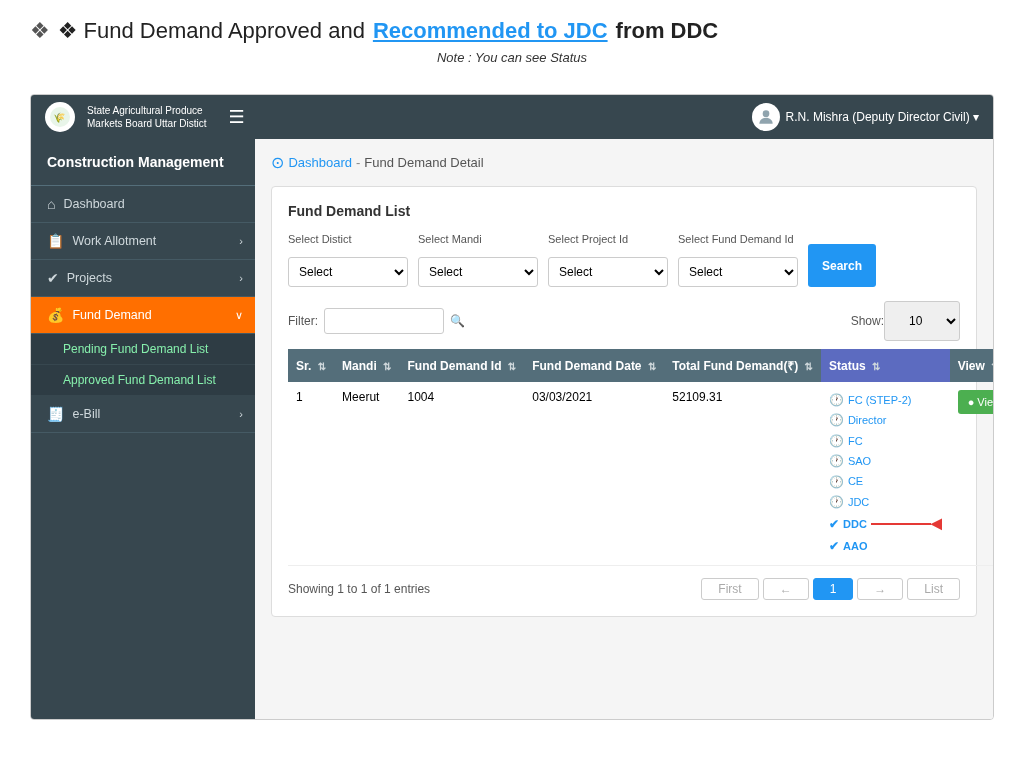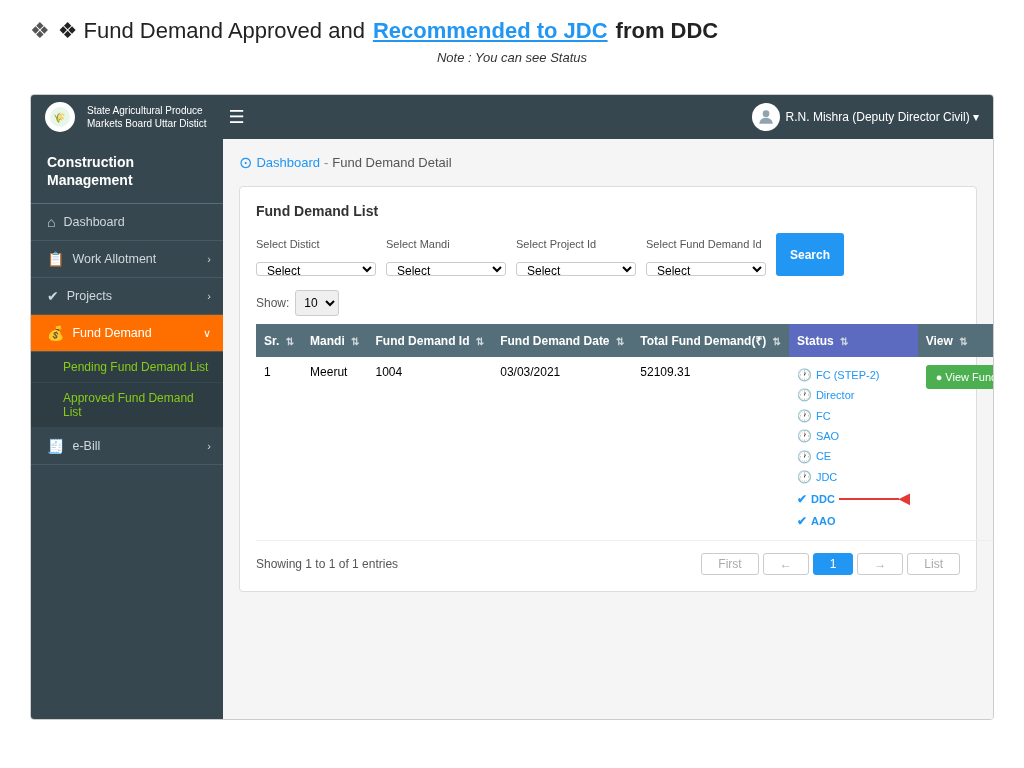--- a/index.html
+++ b/index.html
@@ -25,54 +25,54 @@
     .org-name { color: #fff; font-size: 10px; line-height: 1.3; }
     .hamburger { color: #fff; font-size: 18px; cursor: pointer; margin-left: 10px; }
     .top-nav-right { display: flex; align-items: center; gap: 6px; color: #fff; font-size: 12px; }
     .user-avatar { width: 28px; height: 28px; background: #fff; border-radius: 50%; display: flex; align-items: center; justify-content: center; }
     .user-avatar svg { width: 20px; height: 20px; }
 
     
     .main-layout { display: flex; height: 580px; }
 
     
-    .sidebar { width: 192px; background: #37474f; color: #fff; flex-shrink: 0; }
+    .sidebar { width: 224px; background: #37474f; color: #fff; flex-shrink: 0; }
     .sidebar-brand { padding: 14px 12px 14px 16px; font-size: 14px; font-weight: 700; border-bottom: 1px solid #546e7a; line-height: 1.3; }
     .sidebar-item { display: flex; align-items: center; gap: 8px; padding: 10px 12px 10px 16px; cursor: pointer; font-size: 12.5px; color: #cfd8dc; border-bottom: 1px solid #455a64; }
     .sidebar-item.active { background: #ff6f00; color: #fff; }
     .sidebar-item .item-icon { font-size: 14px; }
     .sidebar-item .chevron { margin-left: auto; font-size: 11px; }
     .sidebar-submenu { background: #2e3c44; }
-    .sidebar-submenu-item { padding: 8px 12px 8px 32px; cursor: pointer; font-size: 12px; color: #84cc16; border-bottom: 1px solid #37474f; }
+    .sidebar-submenu-item { padding: 8px 12px 8px 32px; cursor: pointer; font-size: 12px; color: #86efac; border-bottom: 1px solid #37474f; }
 
     
     .content { flex: 1; background: #f5f5f5; overflow-y: auto; padding: 14px 16px; }
     .breadcrumb { font-size: 13px; color: #555; margin-bottom: 14px; display: flex; align-items: center; gap: 4px; }
     .breadcrumb .back-icon { color: #2196f3; font-size: 16px; }
     .breadcrumb .link { color: #2196f3; cursor: pointer; }
     .breadcrumb .separator { color: #888; }
     .breadcrumb .current { color: #555; }
 
     
     .card { background: #fff; border: 1px solid #ddd; border-radius: 4px; padding: 16px; }
     .card-title { font-size: 14px; font-weight: 600; color: #333; margin-bottom: 14px; }
 
     
     .filter-row { display: flex; gap: 10px; margin-bottom: 14px; align-items: flex-end; }
     .filter-group { display: flex; flex-direction: column; gap: 12px; }
     .filter-label { font-size: 11px; color: #555; font-weight: 500; }
-    .filter-select { height: 14px; padding: 0 6px; border: 1px solid #ccc; border-radius: 3px; font-size: 12px; background: #fff; min-width: 120px; cursor: pointer; }
+    .filter-select { height: 30px; padding: 0 6px; border: 1px solid #ccc; border-radius: 3px; font-size: 12px; background: #fff; min-width: 120px; cursor: pointer; }
     .search-btn { height: 43px; padding: 0 14px; background: #2196f3; color: #fff; border: none; border-radius: 3px; font-size: 12px; cursor: pointer; font-weight: 600; }
 
     
     .table-controls { display: flex; justify-content: space-between; align-items: center; margin-bottom: 8px; }
     .filter-input-wrap { display: flex; align-items: center; gap: 6px; font-size: 12px; color: #555; }
     .filter-input { height: 26px; padding: 0 8px; border: 1px solid #ccc; border-radius: 3px; font-size: 12px; width: 120px; }
-    .show-wrap { display: flex; align-items: center; gap: 6px; font-size: 12px; color: #555; }
-    .show-select { height: 26px; padding: 0 4px; border: 1px solid #ccc; border-radius: 3px; font-size: 12px; }
+    .show-wrap { display: flex; align-items: center; font-size: 12px; color: #555; }
+    .show-select { height: 40px; padding: 0 20px; border: 1px solid #ccc; border-radius: 3px; font-size: 12px; }
 
     
     table { width: 100%; border-collapse: collapse; font-size: 12px; }
     thead tr { background: #546e7a; color: #fff; }
     thead th { padding: 8px 8px; text-align: left; font-weight: 600; white-space: nowrap; }
     thead th .sort { font-size: 10px; color: #cfd8dc; margin-left: 3px; }
     tbody tr { border-bottom: 1px solid #eee; }
     tbody tr:nth-child(even) { background: #fafafa; }
     tbody td { padding: 8px 8px; vertical-align: top; }
     th.status-col { background: #5c6bc0; color: #fff; }
@@ -205,20 +205,25 @@
             <div class="filter-group">
               <label class="filter-label">Select Fund Demand Id</label>
               <select class="filter-select">
                 <option>Select</option>
               </select>
             </div>
             <button class="search-btn">Search</button>
           </div>
 
           <div class="table-controls">
+            <div class="filter-input-wrap">
+              <span>Filter:</span>
+              <input class="filter-input" type="text" style="">
+              <span>🔍</span>
+            </div>
             <div class="show-wrap">
               <span>Show:</span>
               <select class="show-select">
                 <option>10</option>
                 <option>25</option>
                 <option>50</option>
               </select>
             </div>
           </div>
 

